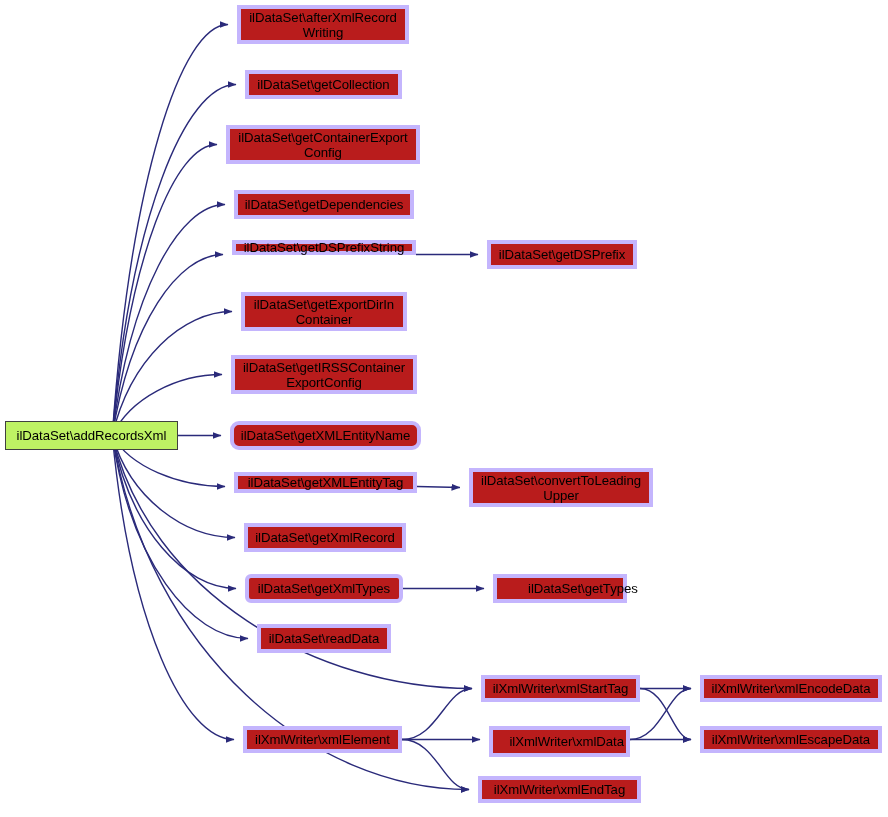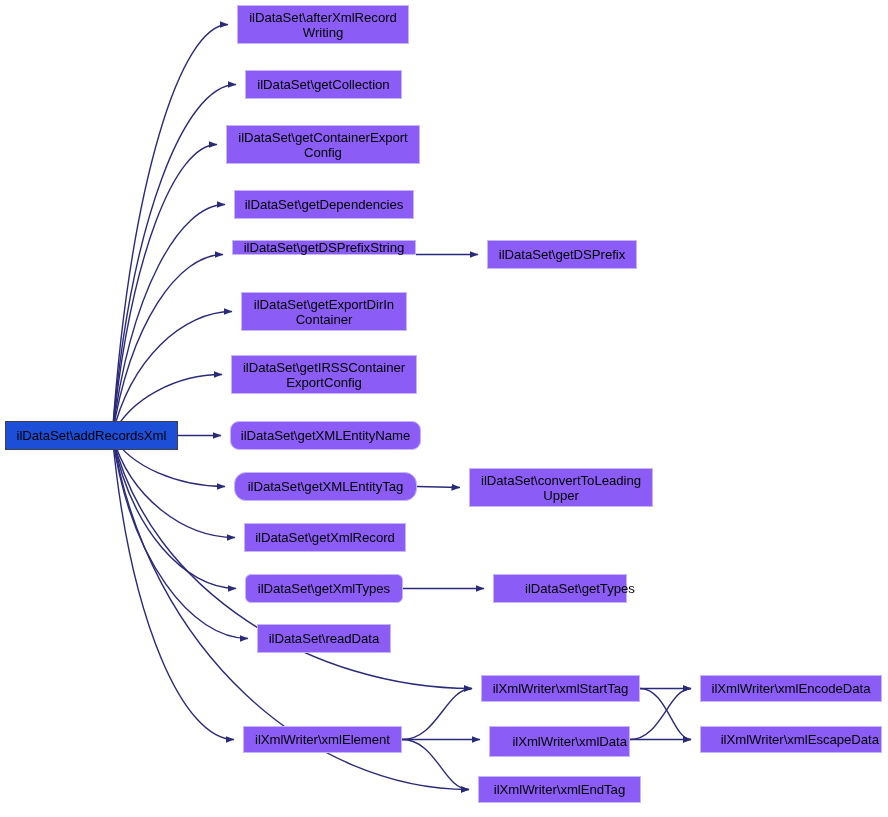--- a/index.html
+++ b/index.html
@@ -21,35 +21,35 @@
     position: absolute;
     left: 0;
     top: 0;
     width: 888px;
     height: 817px;
     pointer-events: none;
   }
   .node {
     position: absolute;
     box-sizing: border-box;
-    border: 1px solid #c4b5fd;
-    background: #8b5cf6;
+    border: 4px solid #c4b5fd;
+    background: #b91c1c;
     color: #000000;
     font-size: 13.2px;
     line-height: 15px;
     text-align: center;
     display: flex;
     align-items: center;
     justify-content: center;
     white-space: pre-line;
     letter-spacing: -0.05px;
     z-index: 2;
   }
   .node.highlight {
-    background: #1d4ed8;
+    background: #bef264;
     border: 1px solid #404040;
   }
   .node-label {
     display: block;
     width: 100%;
     padding: 0 2px;
   }
 </style>
 </head>
 <body>
@@ -95,27 +95,27 @@
       <div class="node" style="left: 226px; top: 125px; width: 194px; height: 39px;"><span class="node-label">ilDataSet\getContainerExport
 Config</span></div>
       <div class="node" style="left: 234px; top: 190px; width: 180px; height: 29px;"><span class="node-label">ilDataSet\getDependencies</span></div>
       <div class="node" style="left: 232px; top: 240px; width: 184px; height: 15px;"><span class="node-label">ilDataSet\getDSPrefixString</span></div>
       <div class="node" style="left: 487px; top: 240px; width: 150px; height: 29px;"><span class="node-label">ilDataSet\getDSPrefix</span></div>
       <div class="node" style="left: 241px; top: 292px; width: 166px; height: 39px;"><span class="node-label">ilDataSet\getExportDirIn
 Container</span></div>
       <div class="node" style="left: 231px; top: 355px; width: 186px; height: 39px;"><span class="node-label">ilDataSet\getIRSSContainer
 ExportConfig</span></div>
       <div class="node" style="left: 230px; top: 421px; width: 191px; height: 29px; border-radius: 9px;"><span class="node-label">ilDataSet\getXMLEntityName</span></div>
-      <div class="node" style="left: 234px; top: 472px; width: 183px; height: 29px; border-radius: 12px;"><span class="node-label">ilDataSet\getXMLEntityTag</span></div>
+      <div class="node" style="left: 234px; top: 472px; width: 183px; height: 21px;"><span class="node-label">ilDataSet\getXMLEntityTag</span></div>
       <div class="node" style="left: 469px; top: 468px; width: 184px; height: 39px;"><span class="node-label">ilDataSet\convertToLeading
 Upper</span></div>
       <div class="node" style="left: 244px; top: 523px; width: 162px; height: 29px;"><span class="node-label">ilDataSet\getXmlRecord</span></div>
       <div class="node" style="left: 245px; top: 574px; width: 158px; height: 29px; border-radius: 6px;"><span class="node-label">ilDataSet\getXmlTypes</span></div>
       <div class="node" style="left: 493px; top: 574px; width: 134px; height: 29px; padding-left: 31px;"><span class="node-label">ilDataSet\getTypes</span></div>
       <div class="node" style="left: 257px; top: 624px; width: 134px; height: 29px;"><span class="node-label">ilDataSet\readData</span></div>
       <div class="node" style="left: 481px; top: 675px; width: 159px; height: 27px;"><span class="node-label">ilXmlWriter\xmlStartTag</span></div>
       <div class="node" style="left: 700px; top: 675px; width: 182px; height: 27px;"><span class="node-label">ilXmlWriter\xmlEncodeData</span></div>
       <div class="node" style="left: 243px; top: 726px; width: 159px; height: 27px;"><span class="node-label">ilXmlWriter\xmlElement</span></div>
       <div class="node" style="left: 489px; top: 726px; width: 141px; height: 31px; text-align: right;"><span class="node-label">ilXmlWriter\xmlData</span></div>
-      <div class="node" style="left: 700px; top: 726px; width: 182px; height: 27px; text-align: right;"><span class="node-label">ilXmlWriter\xmlEscapeData</span></div>
+      <div class="node" style="left: 700px; top: 726px; width: 182px; height: 27px;"><span class="node-label">ilXmlWriter\xmlEscapeData</span></div>
       <div class="node" style="left: 478px; top: 776px; width: 163px; height: 27px;"><span class="node-label">ilXmlWriter\xmlEndTag</span></div>
     </div>
 </div>
 
 </body></html>

